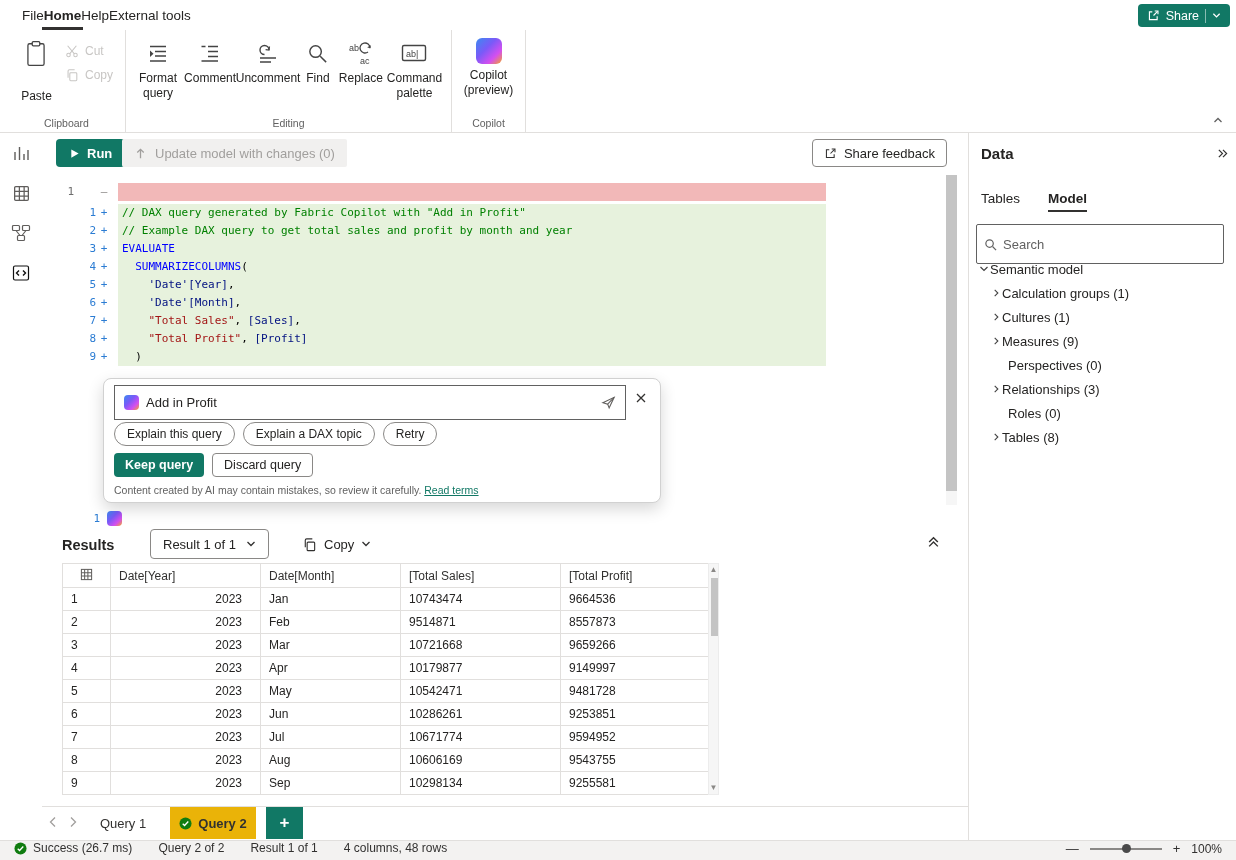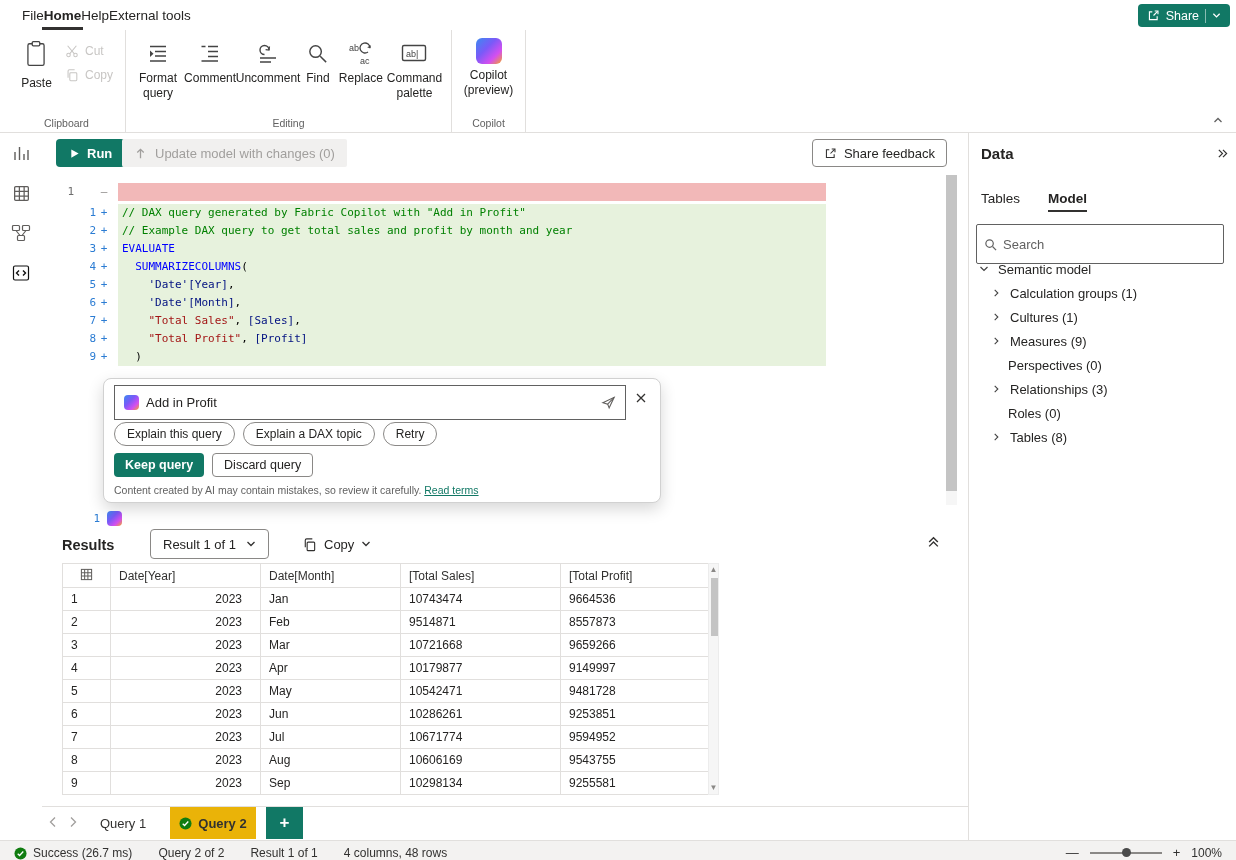--- a/index.html
+++ b/index.html
@@ -13,21 +13,21 @@
   .menu-item{cursor:pointer;position:relative}
   .menu-item.active{font-weight:700}
   .menu-item.active::after{content:"";position:absolute;left:-2px;right:-2px;bottom:-7px;height:2.5px;background:#323130}
   .share-btn{position:absolute;top:4px;right:6px;height:23px;background:#117865;color:#fff;border:none;border-radius:4px;display:flex;align-items:center;gap:6px;padding:0 9px;font-size:12.5px;font-family:inherit;cursor:pointer}
   .share-div{width:1px;height:14px;background:rgba(255,255,255,.5)}
 
   
   .ribbon{position:absolute;top:30px;left:0;right:0;height:103px;border-bottom:1px solid #e1dfdd;background:#fff;display:flex;padding-left:8px}
   .rgroup{position:relative;border-right:1px solid #e1dfdd;padding:8px 8px 18px;display:flex;align-items:flex-start}
   .rgroup-label{position:absolute;bottom:3px;left:0;right:0;text-align:center;font-size:10.5px;color:#616161}
-  .paste-btn{display:flex;flex-direction:column;align-items:center;gap:8px;width:46px;font-size:12px;cursor:pointer;padding-top:2px}
+  .paste-btn{display:flex;flex-direction:column;align-items:center;gap:21px;width:46px;font-size:12px;cursor:pointer;padding-top:2px}
   .small-col{display:flex;flex-direction:column;gap:10px;margin:6px 4px 8px 8px}
   .small-btn{display:flex;align-items:center;gap:6px;font-size:12px;color:#c8c6c4}
   .edit-item{width:54px;display:flex;flex-direction:column;align-items:center;font-size:12px;text-align:center;cursor:pointer;line-height:1.25}
   .edit-item .ic{height:30px;margin-bottom:3px}
   .copilot-btn{width:64px;display:flex;flex-direction:column;align-items:center;font-size:12px;line-height:1.25;cursor:pointer}
   .copilot-logo{display:block;width:26px;height:26px;border-radius:6px;background:linear-gradient(135deg,#3b8bf0 0%,#7a5af8 40%,#d44ff0 72%,#f5a623 100%);margin-bottom:4px}
   .copilot-logo.sm{width:15px;height:15px;border-radius:4px;margin:0}
   .ribbon-collapse{position:absolute;right:12px;bottom:6px;color:#616161;cursor:pointer}
 
   
@@ -85,21 +85,21 @@
   .tbl-arrow{color:#8a8886;font-size:8px;line-height:10px}
 
   
   .querytabs{position:absolute;left:0;bottom:2px;width:926px;height:32px;border-top:1px solid #e1dfdd;background:#fff}
   .qt-nav{position:absolute;top:9px;display:flex;gap:10px;color:#a19f9d}
   .qt-tab{position:absolute;top:0;height:32px;display:flex;align-items:center;justify-content:center;gap:6px;font-size:13px;cursor:pointer;color:#323130}
   .qt-tab.active{background:#eab308;font-weight:700}
   .qt-add{position:absolute;left:224px;top:0;width:37px;height:32px;background:#117865;border:none;color:#fff;font-size:17px;font-weight:700;cursor:pointer;display:flex;align-items:center;justify-content:center}
 
   
-  .statusbar{position:absolute;left:0;bottom:0;width:1236px;height:20px;background:#f3f2f1;border-top:1px solid #e1dfdd;display:flex;align-items:flex-end;font-size:12px;color:#323130}
+  .statusbar{position:absolute;left:0;bottom:0;width:1236px;height:20px;background:#f3f2f1;border-top:1px solid #e1dfdd;display:flex;align-items:flex-start;font-size:12px;color:#323130}
   .sb-item{display:flex;align-items:center;gap:6px;margin-left:26px}
   .sb-item.first{margin-left:14px}
   .zoom{margin-left:auto;display:flex;align-items:center;gap:11px;padding-right:14px}
   .zoom-track{position:relative;width:72px;height:2px;background:#8a8886}
   .zoom-thumb{position:absolute;left:32px;top:-4px;width:9px;height:9px;border-radius:50%;background:#4a4a4a}
   .zoom-sign{font-size:13px;cursor:pointer;background:none;border:none;color:#323130;font-family:inherit}
 
   
   .datapane{position:absolute;right:0;top:133px;width:268px;height:707px;border-left:1px solid #e1dfdd;background:#fff}
   .dp-title{position:absolute;left:12px;top:12px;font-size:15px;font-weight:700}
@@ -109,21 +109,21 @@
   .dp-tab.active{font-weight:700}
   .dp-tab.active::after{content:"";position:absolute;left:0;right:0;bottom:0;height:2.5px;background:#323130}
   .dp-search{position:absolute;left:7px;top:91px;width:248px;height:40px;border:1px solid #616161;border-radius:2px;display:flex;align-items:center;gap:6px;padding:16px 7px;color:#616161}
   .dp-search input{border:none;outline:none;flex:1;font-size:13px;font-family:inherit;background:transparent;color:#252423}
   .dp-search input::placeholder{color:#616161}
   .dp-tree{position:absolute;left:0;top:124px;right:0}
   .tree-row{height:24px;display:flex;align-items:center;font-size:13px;cursor:pointer}
   .tree-row .chev{width:12px;display:flex;justify-content:center;color:#424242}
   .tree-row.root{padding-left:9px}
   .tree-row.child{padding-left:21px}
-  .tree-row .lbl{margin-left:8px}
+  .tree-row .lbl{margin-left:0}
   .tree-row.nochev .lbl{margin-left:18px}
 </style>
 </head>
 <body>
 
 <div class="menubar">
   <span class="menu-item">File</span>
   <span class="menu-item active">Home</span>
   <span class="menu-item">Help</span>
   <span class="menu-item">External tools</span>

